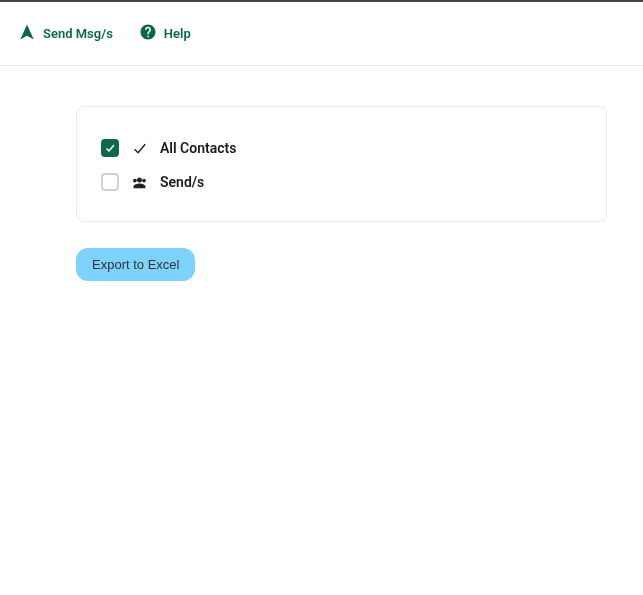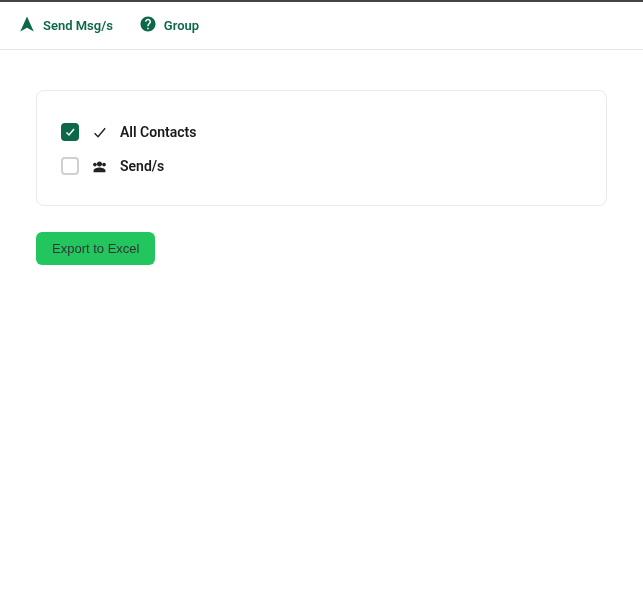--- a/index.html
+++ b/index.html
@@ -19,21 +19,21 @@
     .topbar {
       height: 2px;
       background: #444;
     }
     
     .navbar {
       display: flex;
       align-items: center;
       gap: 18px;
       padding: 0 14px;
-      height: 48px;
+      height: 64px;
       border-bottom: 1px solid #e6e6e6;
     }
     
     .nav-item {
       display: flex;
       align-items: center;
       gap: 7px;
       color: #0d6849;
       font-size: 13px;
       font-weight: 600;
@@ -42,20 +42,21 @@
     }
     
     .nav-item svg {
       width: 18px;
       height: 18px;
       fill: #0d6849;
     }
     
     .content {
       padding: 40px 36px;
+      margin-left: 40px;
     }
     
     .card {
       background: #fff;
       border: 1px solid #eaeaea;
       border-radius: 8px;
       padding: 24px 24px 22px 24px;
     }
     
     .option-row {
@@ -114,23 +115,23 @@
     .option-label {
       font-size: 14px;
       font-weight: 600;
       color: #1a1a1a;
     }
     
     .export-btn {
       margin-top: 26px;
       display: inline-block;
       padding: 9px 16px;
-      background: #22c55e;
+      background: #7dd3fc;
       border: none;
-      border-radius: 6px;
+      border-radius: 12px;
       font-size: 13px;
       font-weight: 500;
       color: #333;
       cursor: pointer;
     }
   </style>
 </head>
 <body>
 
 <div class="topbar"></div>
@@ -145,21 +146,21 @@
     <span>Send Msg/s</span>
   </div>
 
 
   <div class="nav-item">
     <span class="icon">
       <svg viewBox="0 0 24 24">
           <path d="M12 2C6.48 2 2 6.48 2 12s4.48 10 10 10 10-4.48 10-10S17.52 2 12 2zm1 17h-2v-2h2v2zm2.07-7.75l-.9.92C13.45 12.9 13 13.5 13 15h-2v-.5c0-1.1.45-2.1 1.17-2.83l1.24-1.26c.37-.36.59-.86.59-1.41 0-1.1-.9-2-2-2s-2 .9-2 2H8c0-2.21 1.79-4 4-4s4 1.79 4 4c0 .88-.36 1.68-.93 2.25z"></path>
         </svg>
     </span>
-    <span>Group</span>
+    <span>Help</span>
   </div>
 </nav>
 
 <div class="content">
   <div class="card">
 
     <div class="option-row">
       <div class="checkbox checked">
         <svg viewBox="0 0 24 24">
             <polyline points="5 13 10 18 20 6"></polyline>

